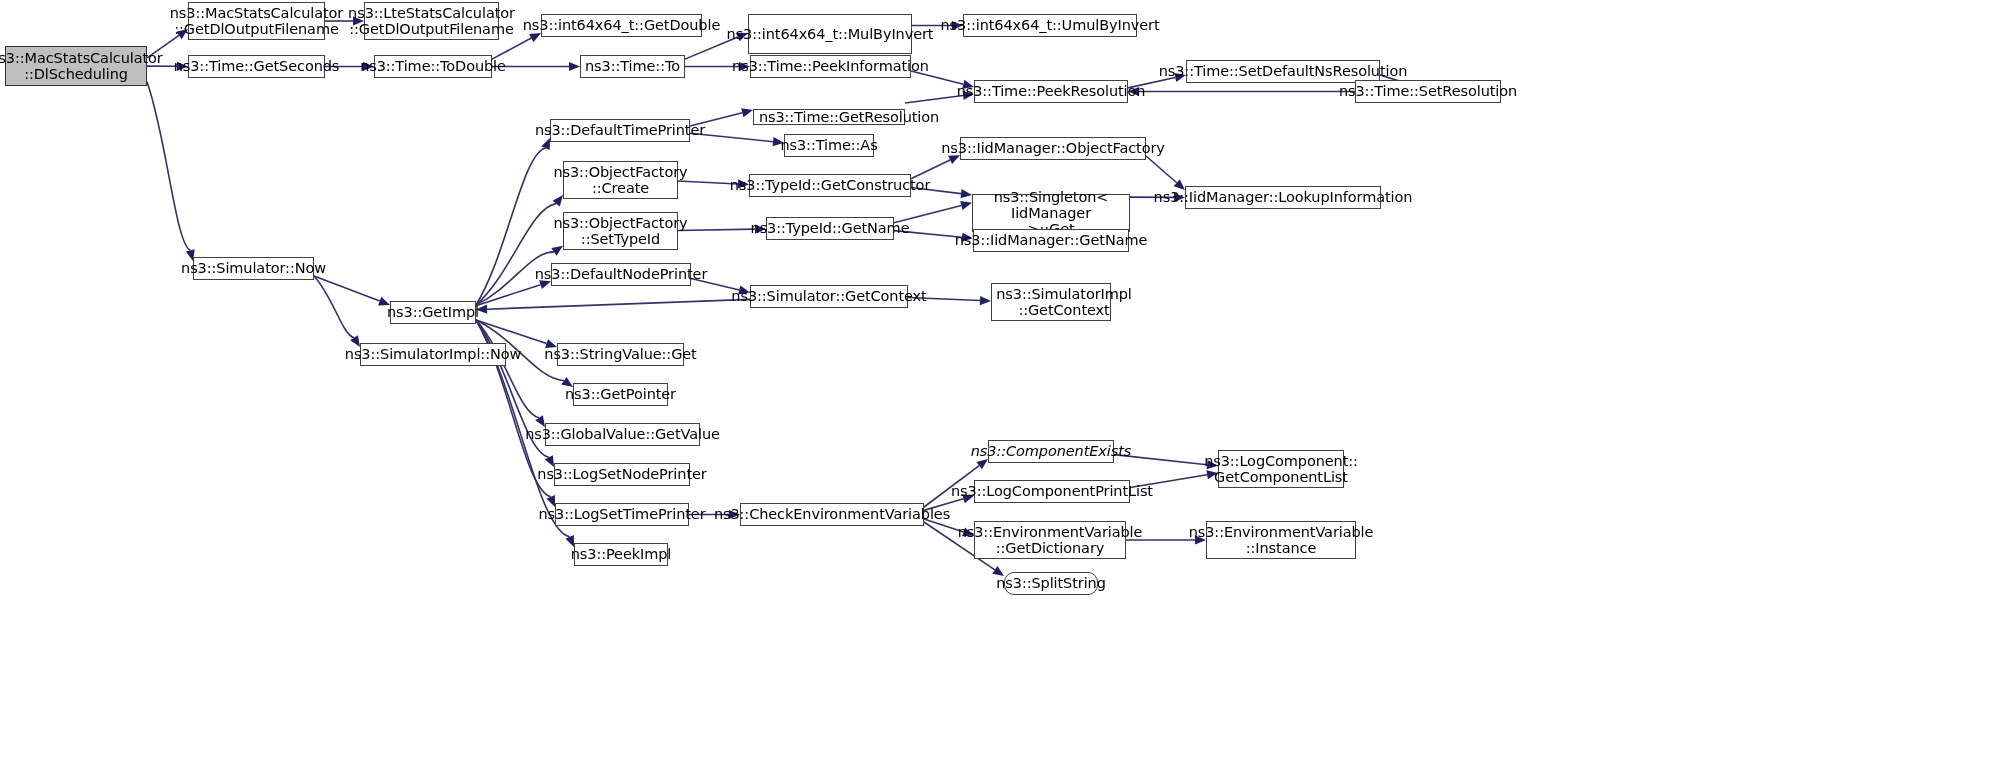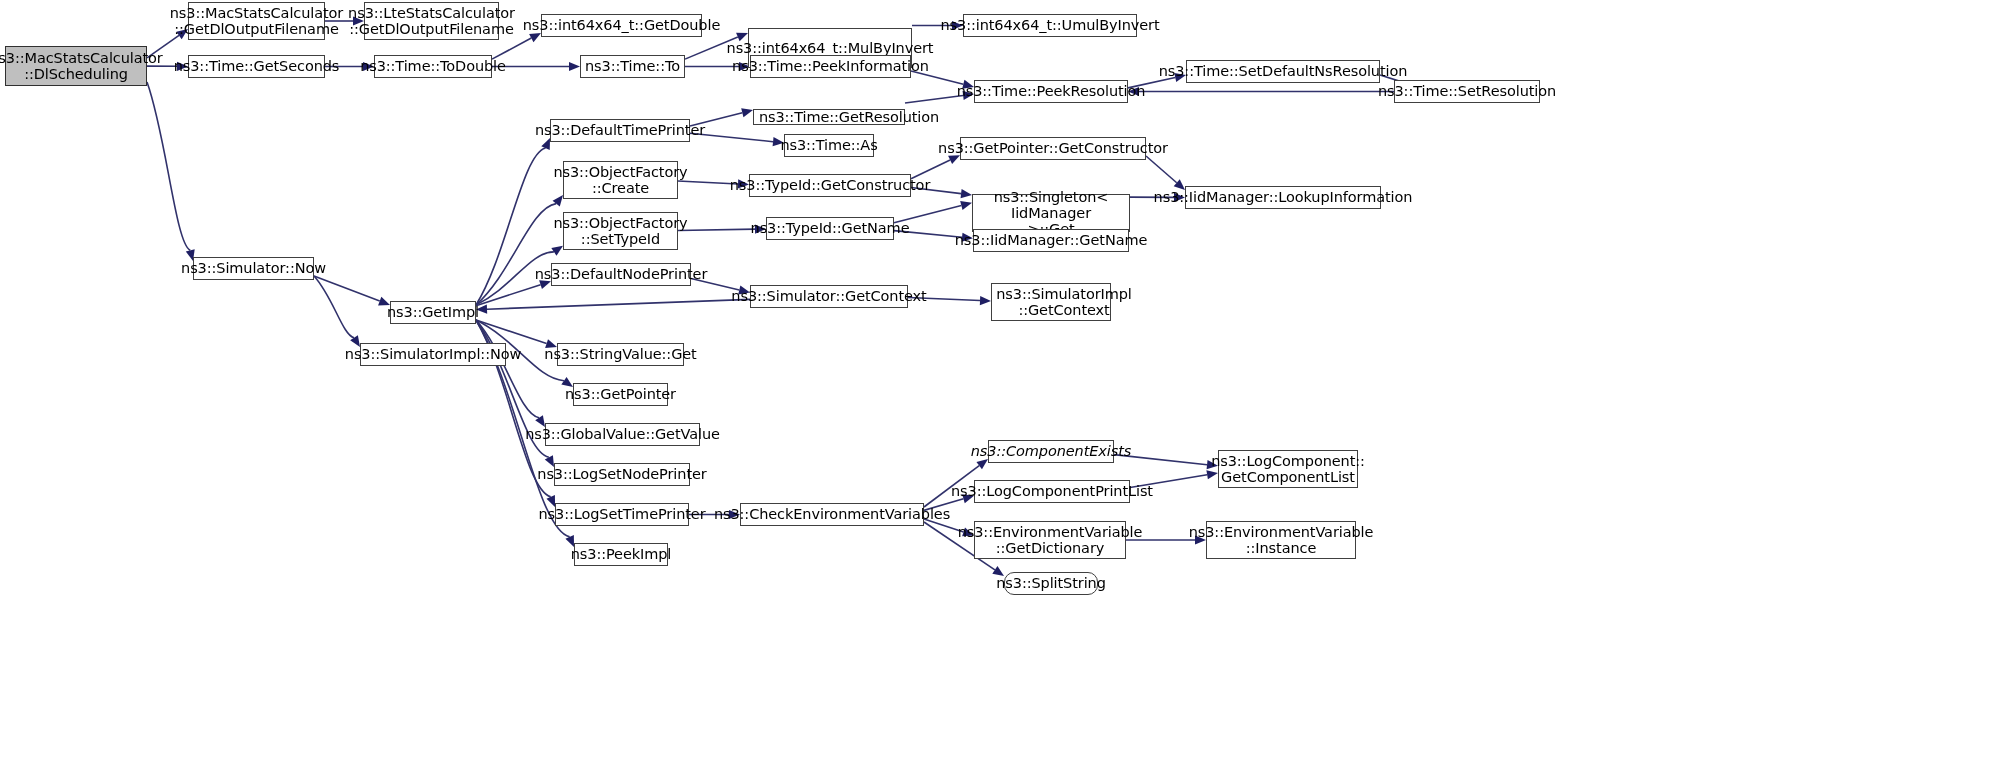--- a/index.html
+++ b/index.html
@@ -122,30 +122,30 @@
       <div class="node root" style="left: 5px; top: 46px; width: 142px; height: 40px;">ns3::MacStatsCalculator
 ::DlScheduling</div>
       <div class="node" style="left: 188px; top: 2px; width: 137px; height: 38px;">ns3::MacStatsCalculator
 ::GetDlOutputFilename</div>
       <div class="node" style="left: 364px; top: 2px; width: 135px; height: 38px;">ns3::LteStatsCalculator
 ::GetDlOutputFilename</div>
       <div class="node" style="left: 188px; top: 55px; width: 137px; height: 23px;">ns3::Time::GetSeconds</div>
       <div class="node" style="left: 374px; top: 55px; width: 118px; height: 23px;">ns3::Time::ToDouble</div>
       <div class="node" style="left: 541px; top: 14px; width: 161px; height: 23px;">ns3::int64x64_t::GetDouble</div>
       <div class="node" style="left: 580px; top: 55px; width: 105px; height: 23px;">ns3::Time::To</div>
-      <div class="node" style="left: 748px; top: 28px; width: 164px; height: 40px;">ns3::int64x64_t::MulByInvert</div>
+      <div class="node" style="left: 748px; top: 14px; width: 164px; height: 40px;">ns3::int64x64_t::MulByInvert</div>
       <div class="node" style="left: 963px; top: 14px; width: 174px; height: 23px;">ns3::int64x64_t::UmulByInvert</div>
       <div class="node" style="left: 750px; top: 55px; width: 161px; height: 23px;">ns3::Time::PeekInformation</div>
       <div class="node" style="left: 974px; top: 80px; width: 154px; height: 23px;">ns3::Time::PeekResolution</div>
       <div class="node" style="left: 1186px; top: 60px; width: 194px; height: 23px;">ns3::Time::SetDefaultNsResolution</div>
-      <div class="node" style="left: 1394px; top: 80px; width: 146px; height: 23px;">ns3::Time::SetResolution</div>
+      <div class="node" style="left: 1355px; top: 80px; width: 146px; height: 23px;">ns3::Time::SetResolution</div>
       <div class="node" style="left: 753px; top: 109px; width: 152px; height: 16px; padding-left: 44px;">ns3::Time::GetResolution</div>
       <div class="node" style="left: 550px; top: 119px; width: 140px; height: 23px;">ns3::DefaultTimePrinter</div>
       <div class="node" style="left: 784px; top: 134px; width: 90px; height: 23px;">ns3::Time::As</div>
-      <div class="node" style="left: 960px; top: 137px; width: 186px; height: 23px;">ns3::GetPointer::GetConstructor</div>
+      <div class="node" style="left: 960px; top: 137px; width: 186px; height: 23px;">ns3::IidManager::ObjectFactory</div>
       <div class="node" style="left: 563px; top: 161px; width: 115px; height: 38px;">ns3::ObjectFactory
 ::Create</div>
       <div class="node" style="left: 749px; top: 174px; width: 162px; height: 23px;">ns3::TypeId::GetConstructor</div>
       <div class="node" style="left: 972px; top: 178px; width: 158px; height: 38px; margin-top: 16px;">ns3::Singleton&lt; IidManager
 &gt;::Get</div>
       <div class="node" style="left: 1185px; top: 186px; width: 196px; height: 23px;">ns3::IidManager::LookupInformation</div>
       <div class="node" style="left: 563px; top: 212px; width: 115px; height: 38px;">ns3::ObjectFactory
 ::SetTypeId</div>
       <div class="node" style="left: 766px; top: 217px; width: 128px; height: 23px;">ns3::TypeId::GetName</div>
       <div class="node" style="left: 973px; top: 229px; width: 156px; height: 23px;">ns3::IidManager::GetName</div>
@@ -160,19 +160,19 @@
       <div class="node" style="left: 573px; top: 383px; width: 95px; height: 23px;">ns3::GetPointer</div>
       <div class="node" style="left: 545px; top: 423px; width: 155px; height: 23px;">ns3::GlobalValue::GetValue</div>
       <div class="node" style="left: 554px; top: 463px; width: 136px; height: 23px;">ns3::LogSetNodePrinter</div>
       <div class="node" style="left: 555px; top: 503px; width: 134px; height: 23px;">ns3::LogSetTimePrinter</div>
       <div class="node" style="left: 574px; top: 543px; width: 94px; height: 23px;">ns3::PeekImpl</div>
       <div class="node" style="left: 740px; top: 503px; width: 184px; height: 23px;">ns3::CheckEnvironmentVariables</div>
       <div class="node" style="left: 988px; top: 440px; width: 126px; height: 23px; font-style: italic;">ns3::ComponentExists</div>
       <div class="node" style="left: 974px; top: 480px; width: 156px; height: 23px;">ns3::LogComponentPrintList</div>
       <div class="node" style="left: 974px; top: 521px; width: 152px; height: 38px;">ns3::EnvironmentVariable
 ::GetDictionary</div>
-      <div class="node" style="left: 1218px; top: 450px; width: 140px; height: 38px;">ns3::LogComponent::
+      <div class="node" style="left: 1218px; top: 450px; width: 126px; height: 38px;">ns3::LogComponent::
 GetComponentList</div>
       <div class="node" style="left: 1206px; top: 521px; width: 150px; height: 38px;">ns3::EnvironmentVariable
 ::Instance</div>
       <div class="node" style="left: 1004px; top: 572px; width: 94px; height: 23px; border-radius: 10px;">ns3::SplitString</div>
     </div>
 </div>
 
 </body></html>

